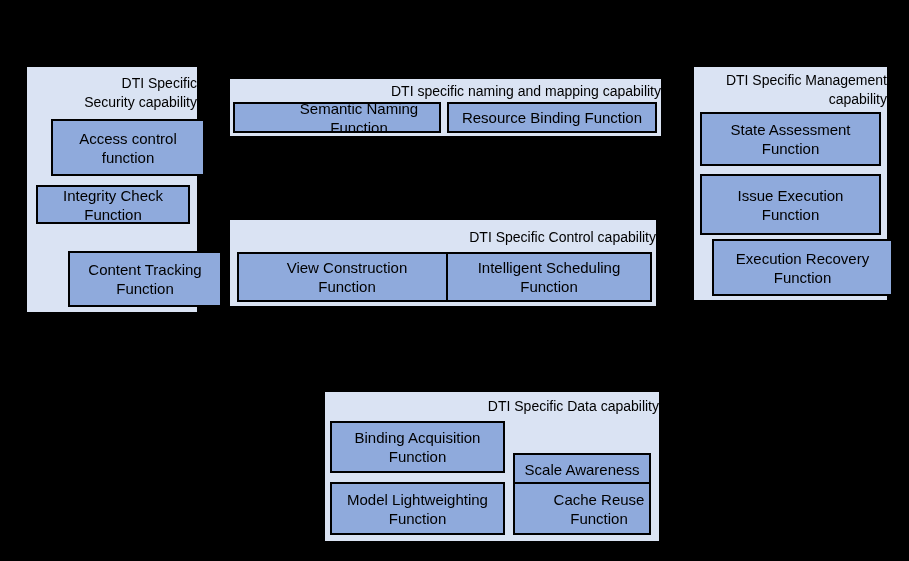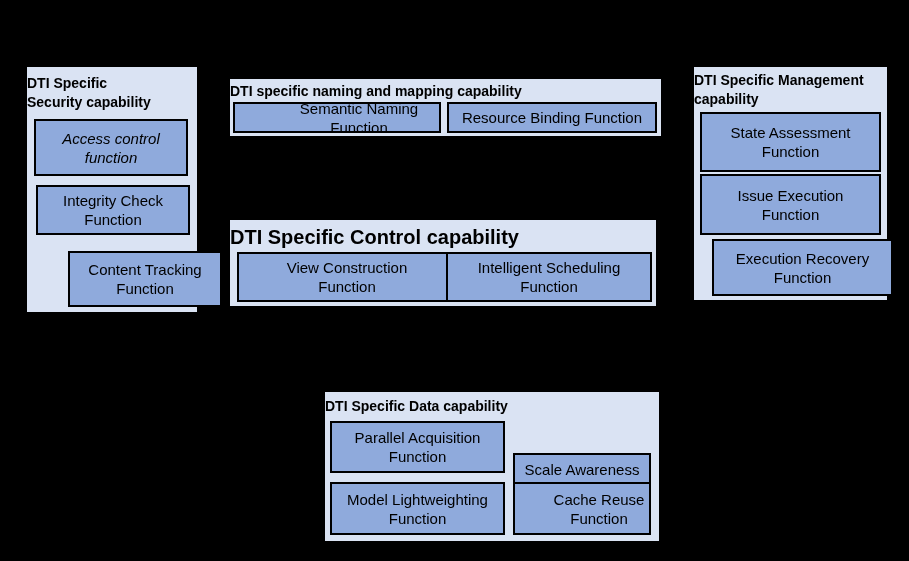--- a/index.html
+++ b/index.html
@@ -20,86 +20,86 @@
     position: absolute;
     background: #dae3f3;
     border: 2px solid #000000;
     box-sizing: border-box;
   }
   .cap-title {
     position: absolute;
     left: 0;
     width: 100%;
     margin: 0;
-    text-align: left;
-    font-weight: bold;
+    text-align: right;
+    font-weight: normal;
     white-space: pre-line;
     color: #000000;
   }
   .fn {
     position: absolute;
     background: #8faadc;
     border: 2px solid #000000;
     box-sizing: border-box;
     display: flex;
     align-items: center;
     justify-content: center;
     text-align: center;
     white-space: pre-line;
     font-size: 15px;
     line-height: 19px;
     color: #000000;
   }
   .t14 { font-size: 14px; line-height: 19px; }
-  .t16 { font-size: 20px; line-height: 20px; }
+  .t16 { font-size: 14px; line-height: 20px; }
 </style>
 </head>
 <body>
 
 <div class="canvas">
 
   <section class="cap" style="left:25px; top:65px; width:174px; height:249px;">
     <h3 class="cap-title t14" style="top:7px;">DTI Specific
 Security capability</h3>
-    <div class="fn" style="left:7px; top:52px; width:154px; height:57px;font-style:italic;">Access control
+    <div class="fn" style="left:24px; top:52px; width:154px; height:57px;">Access control
 function</div>
-    <div class="fn" style="left:9px; top:118px; width:154px; height:50px;">Integrity Check
+    <div class="fn" style="left:9px; top:118px; width:154px; height:39px;">Integrity Check
 Function</div>
     <div class="fn" style="left:9px; top:184px; width:154px; height:56px;margin-left:32px;">Content Tracking
 Function</div>
   </section>
 
   <section class="cap" style="left:228px; top:77px; width:435px; height:61px;">
     <h3 class="cap-title t14" style="top:3px;">DTI specific naming and mapping capability</h3>
     <div class="fn" style="left:3px; top:23px; width:208px; height:31px;padding-left:44px;">Semantic Naming Function</div>
     <div class="fn" style="left:217px; top:23px; width:210px; height:31px;">Resource Binding Function</div>
   </section>
 
   <section class="cap" style="left:692px; top:65px; width:197px; height:237px;">
     <h3 class="cap-title t14" style="top:4px;">DTI Specific Management
 capability</h3>
-    <div class="fn" style="left:6px; top:45px; width:181px; height:60px;text-align:center;">State Assessment
+    <div class="fn" style="left:6px; top:45px; width:181px; height:54px;text-align:center;">State Assessment
 Function</div>
     <div class="fn" style="left:6px; top:107px; width:181px; height:61px;">Issue Execution
 Function</div>
     <div class="fn" style="left:6px; top:172px; width:181px; height:57px;margin-left:12px;">Execution Recovery
 Function</div>
   </section>
 
   <section class="cap" style="left:228px; top:218px; width:430px; height:90px;">
     <h3 class="cap-title t16" style="top:7px;">DTI Specific Control capability</h3>
     <div class="fn" style="left:7px; top:32px; width:220px; height:50px;">View Construction
 Function</div>
     <div class="fn" style="left:216px; top:32px; width:206px; height:50px;">Intelligent Scheduling
 Function</div>
   </section>
 
   <section class="cap" style="left:323px; top:390px; width:338px; height:153px;">
     <h3 class="cap-title t14" style="top:5px;">DTI Specific Data capability</h3>
-    <div class="fn" style="left:5px; top:29px; width:175px; height:52px;">Parallel Acquisition
+    <div class="fn" style="left:5px; top:29px; width:175px; height:52px;">Binding Acquisition
 Function</div>
     <div class="fn" style="left:188px; top:29px; width:138px; height:52px;margin-top:32px;">Scale Awareness
 Function</div>
     <div class="fn" style="left:5px; top:90px; width:175px; height:53px;">Model Lightweighting
 Function</div>
     <div class="fn" style="left:188px; top:90px; width:138px; height:53px;padding-left:34px;">Cache Reuse
 Function</div>
   </section>
 
 </div>

